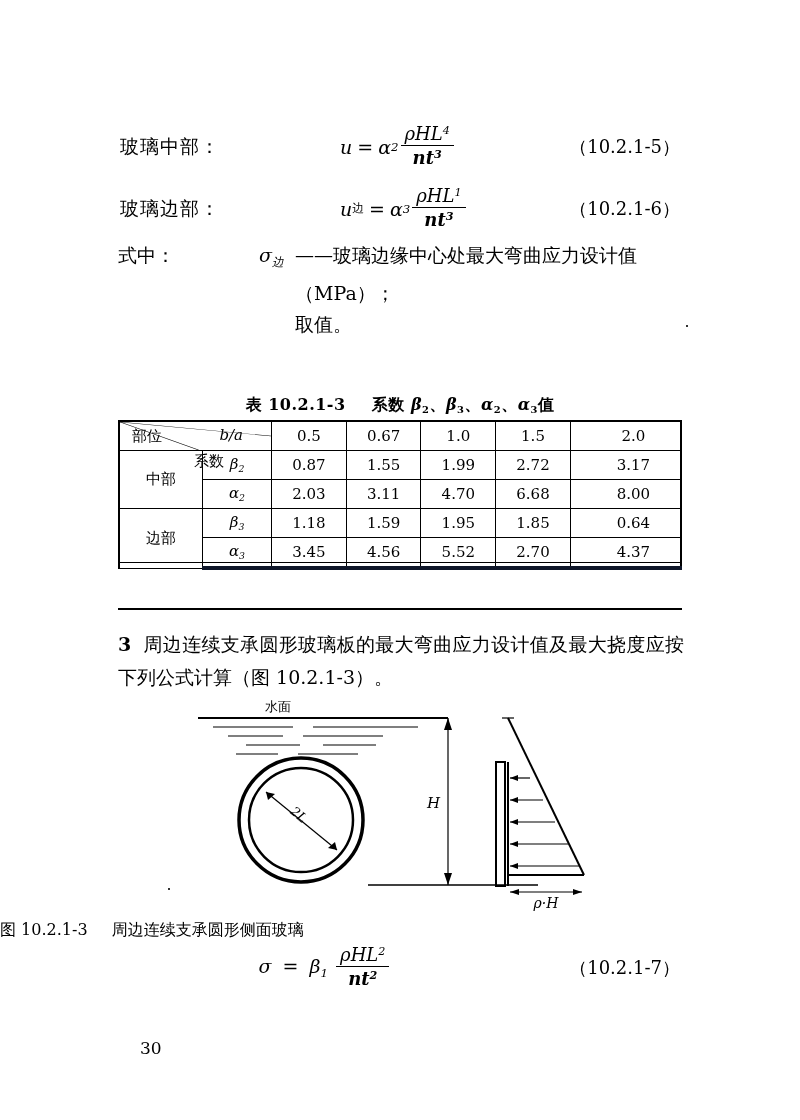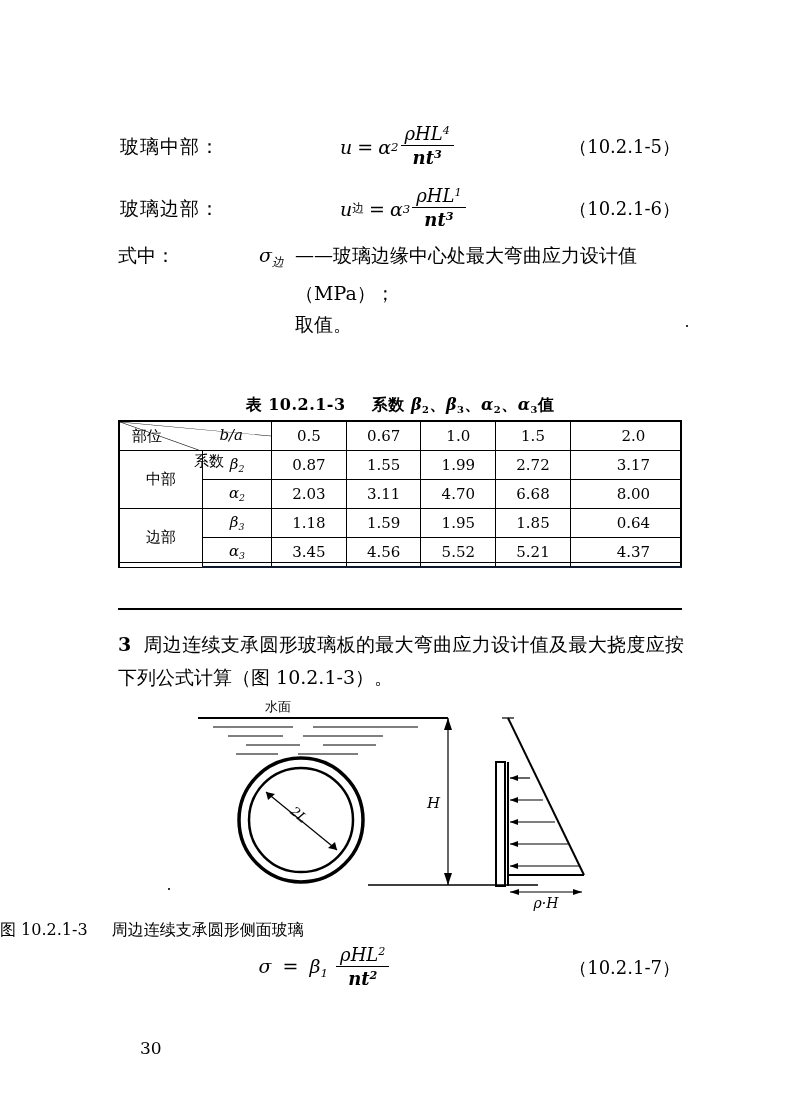--- a/index.html
+++ b/index.html
@@ -114,21 +114,21 @@
     font-size: 15px;
     font-family: "DejaVu Serif", serif;
   }
   .data-table td {
     border: 1px solid #000;
     text-align: center;
     height: 28px;
     padding: 0;
   }
   .data-table .outer-top { border-top: 2px solid #000; }
-  .data-table .outer-bottom { border-bottom: 2px solid #0f172a; }
+  .data-table .outer-bottom { border-bottom: 4px solid #0f172a; }
   .data-table .outer-left { border-left: 2px solid #000; }
   .data-table .outer-right { border-right: 2px solid #000; padding-left: 16px; }
   .corner-cell {
     position: relative;
     height: 64px;
     width: 150px;
     padding: 0;
   }
   .corner-cell .diag {
     position: absolute; left: 0; top: 0;
@@ -308,21 +308,21 @@
         <td>1.59</td>
         <td>1.95</td>
         <td>1.85</td>
         <td class="outer-right">0.64</td>
       </tr>
       <tr>
         <td class="symcell outer-bottom"><span>α</span><span class="sub">3</span></td>
         <td class="outer-bottom">3.45</td>
         <td class="outer-bottom">4.56</td>
         <td class="outer-bottom">5.52</td>
-        <td class="outer-bottom">5.21</td>
+        <td class="outer-bottom">2.70</td>
         <td class="outer-bottom outer-right">4.37</td>
       </tr>
     </tbody>
   </table>
 
   <div style="position:absolute;left:118px;top:562px;width:564px;height:0;border-top:1px solid #000;"></div>
   <div style="position:absolute;left:118px;top:608px;width:564px;height:0;border-top:2px solid #000;"></div>
 
   <div class="para3">
     <span class="num">3</span><span>周边连续支承圆形玻璃板的最大弯曲应力设计值及最大挠度应按下列公式计算（图 10.2.1-3）。</span>

